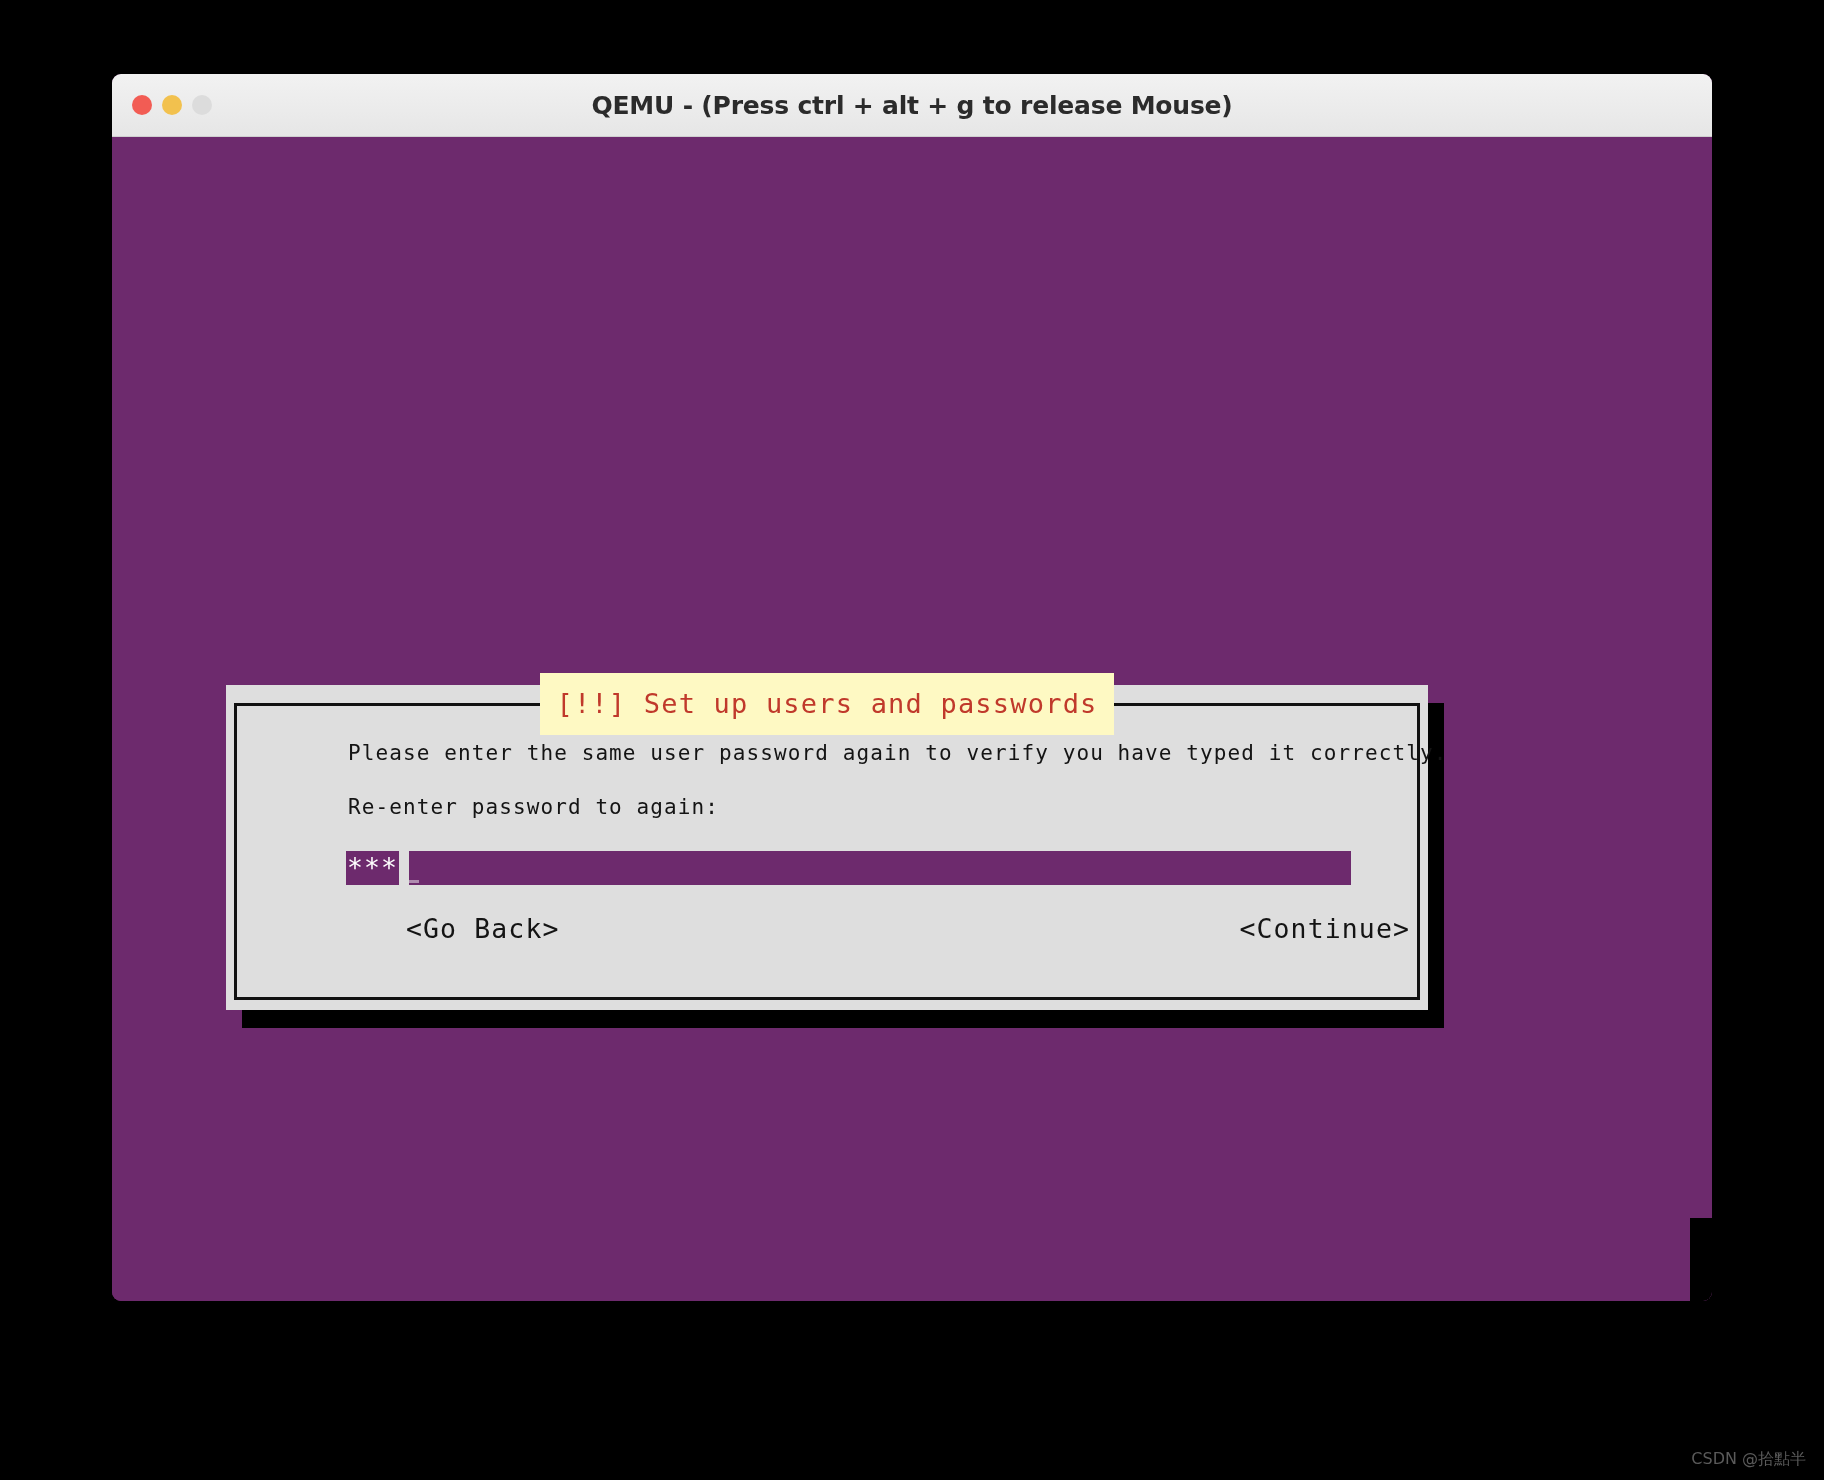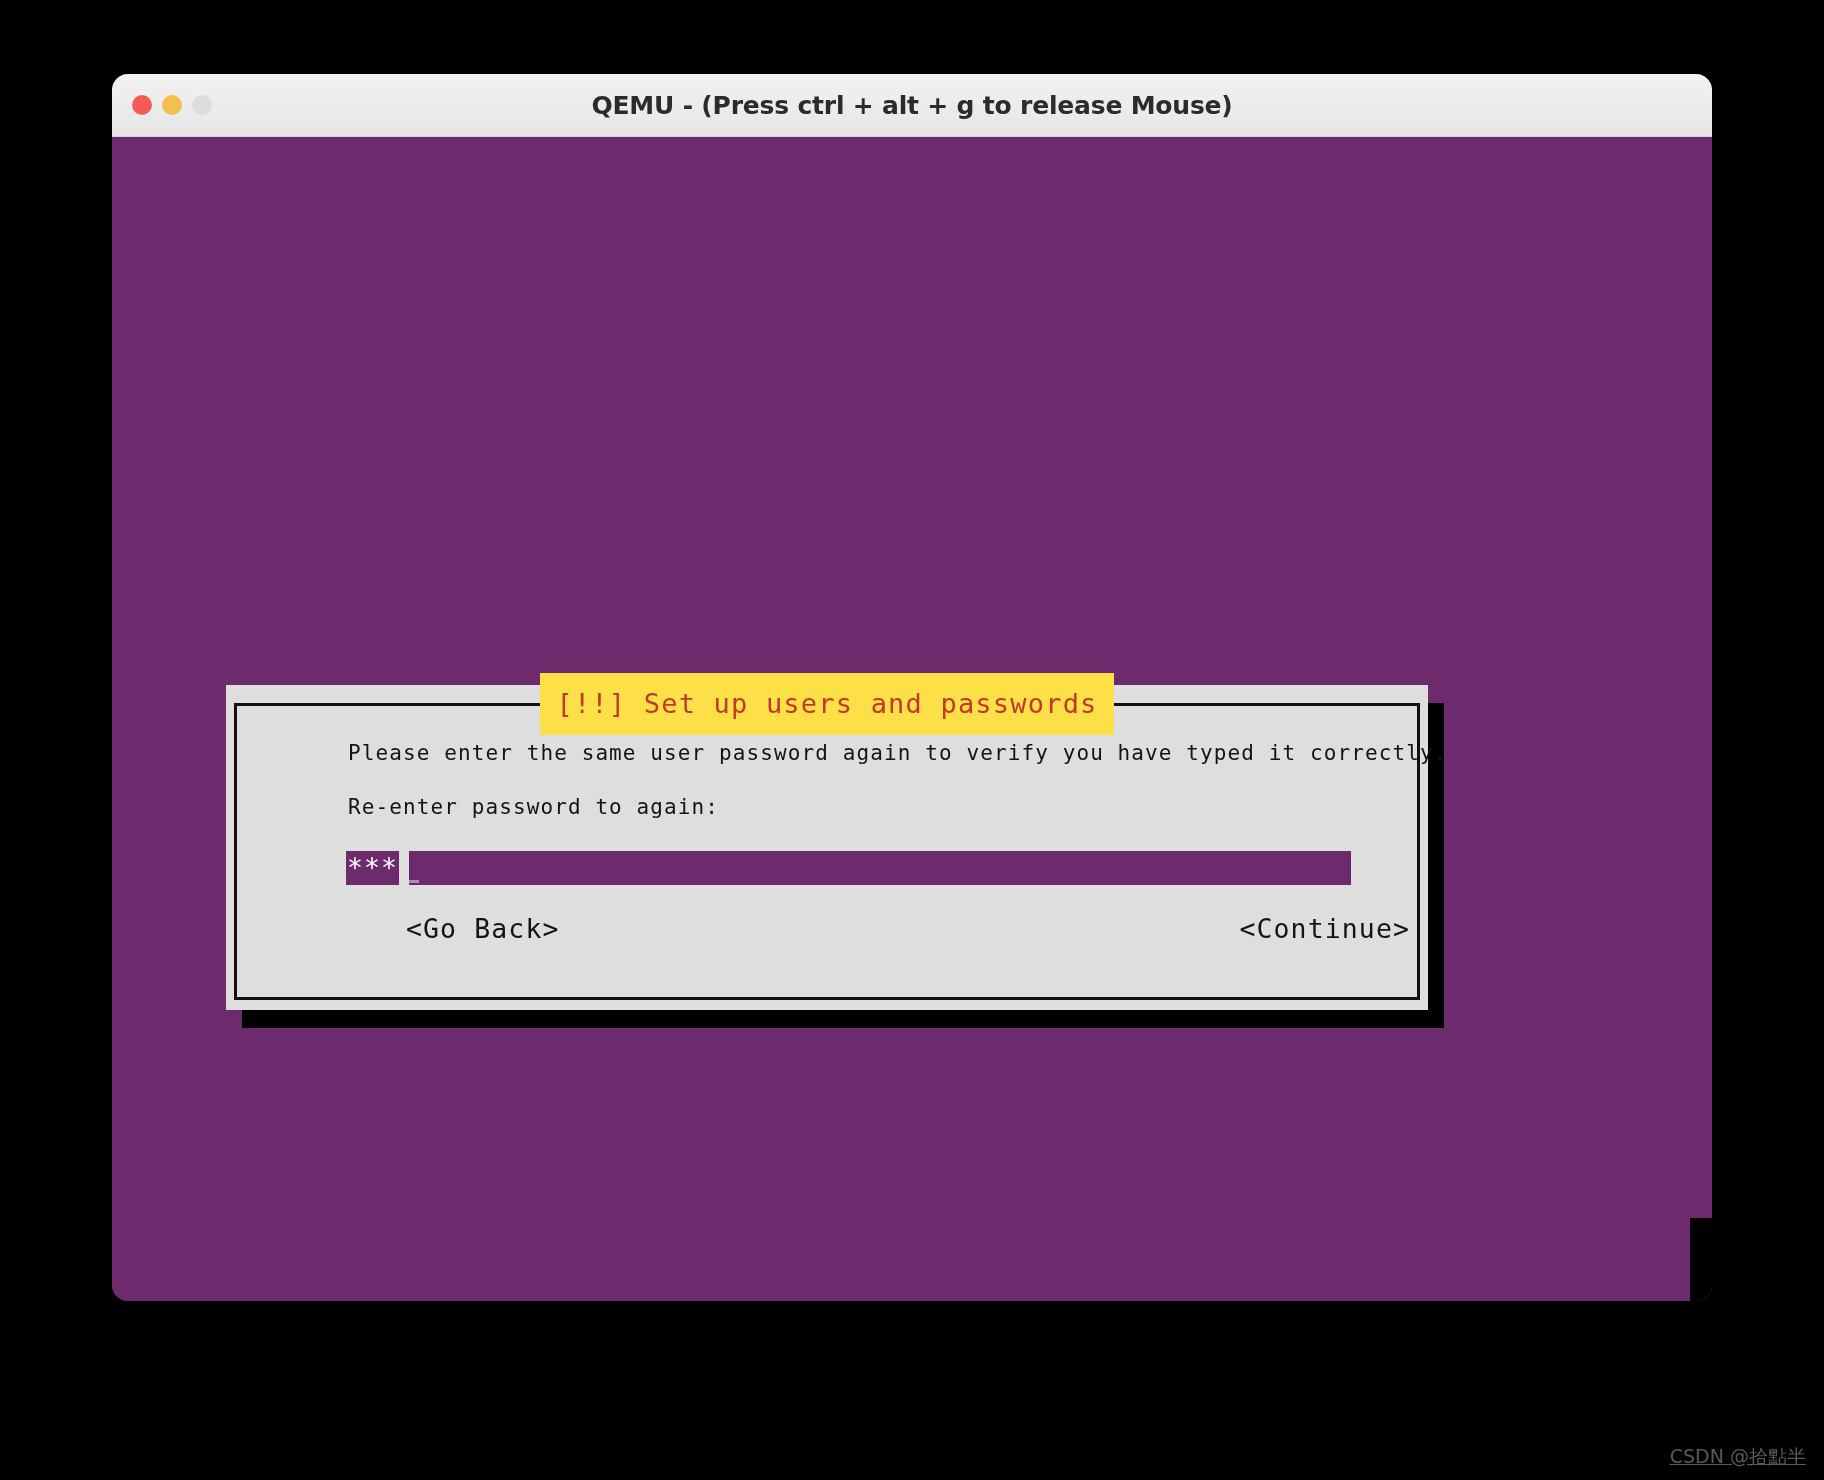--- a/index.html
+++ b/index.html
@@ -15,21 +15,21 @@
     font-family: "DejaVu Sans", sans-serif;
   }
 
   
   #qemu-window {
     position: absolute;
     left: 112px;
     top: 74px;
     width: 1600px;
     height: 1227px;
-    border-radius: 16px;
+    border-radius: 9px;
     overflow: hidden;
     background: #6d2a6d;
     box-shadow: 0 10px 40px rgba(0,0,0,0.55);
   }
 
   #titlebar {
     position: relative;
     height: 62px;
     background: linear-gradient(to bottom, #f2f2f2 0%, #e6e6e6 100%);
     border-bottom: 1px solid #cfcfcf;
@@ -111,21 +111,21 @@
     left: 0;
     top: 0;
     width: 100%;
     height: 38px;
     display: flex;
     align-items: center;
     justify-content: center;
     pointer-events: none;
   }
   #dialog-title {
-    background: #fde047;
+    background: #fef9c3;
     padding: 12px 16px;
     font-family: "DejaVu Sans Mono", monospace;
     font-size: 27px;
     color: #c0392b;
     letter-spacing: 1.2px;
     white-space: nowrap;
     line-height: 38px;
   }
 
   #dialog-body {
@@ -258,24 +258,23 @@
     height: 84px;
     background: #000000;
   }
 
   
   #watermark {
     position: absolute;
     right: 18px;
     bottom: 10px;
     font-family: "DejaVu Sans", sans-serif;
-    font-size: 19px;
+    font-size: 16px;
     color: #5a5a5a;
     white-space: nowrap;
-    text-decoration: underline;
   }
 </style>
 </head>
 <body>
 
 <div id="qemu-window">
 
   <div id="titlebar">
     <div id="traffic-lights">
       <span class="light close"></span>

